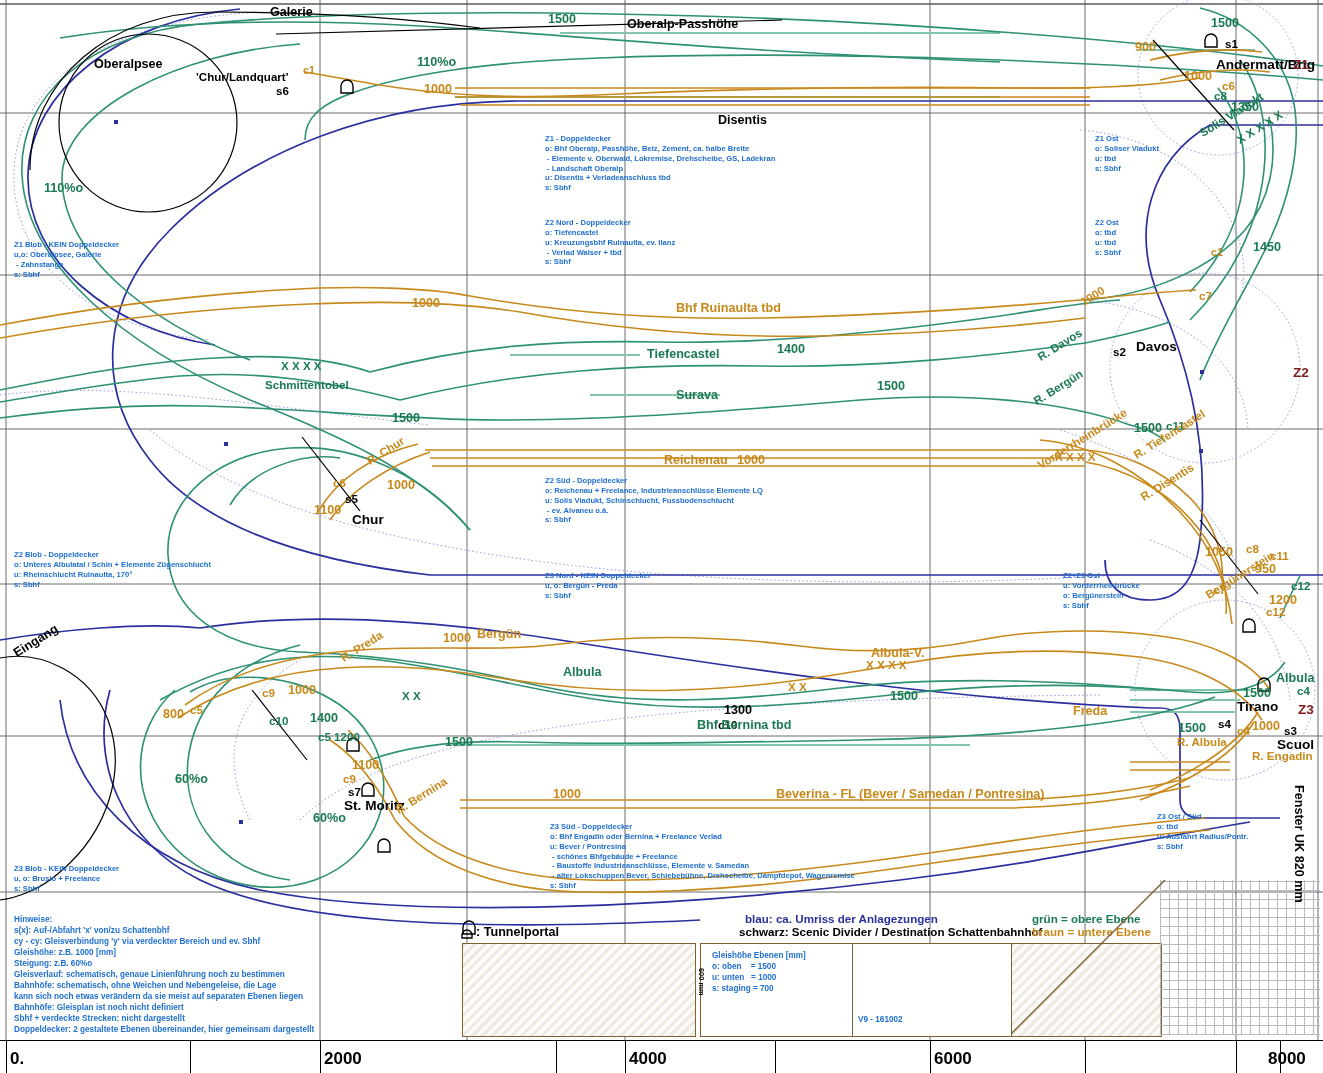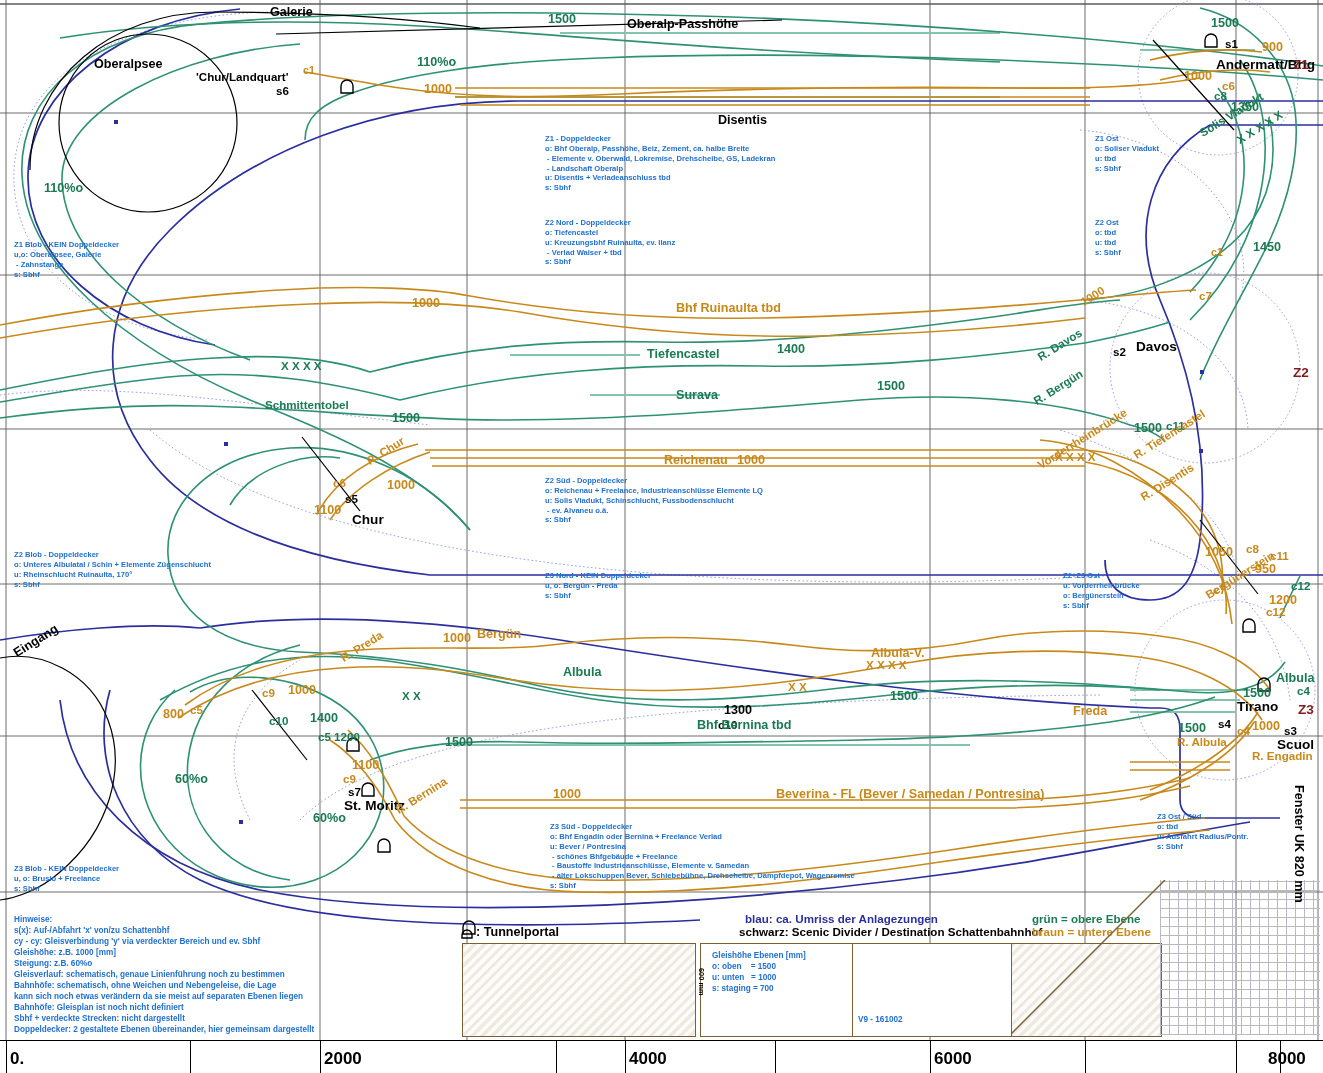--- a/index.html
+++ b/index.html
@@ -231,38 +231,38 @@
       <div class="lbl f11 blk" style="left: 196px; top: 70px;">'Chur/Landquart'</div>
       <div class="lbl f11 blk" style="left: 276px; top: 84px;">s6</div>
       <div class="lbl f12 grn" style="left: 44px; top: 181px;">110%o</div>
       <div class="lbl f12 grn" style="left: 417px; top: 55px;">110%o</div>
       <div class="lbl f10 brn" style="left: 303px; top: 64px;">c1</div>
       <div class="lbl f12 brn" style="left: 424px; top: 82px;">1000</div>
       <div class="lbl f12 grn" style="left: 548px; top: 12px;">1500</div>
       <div class="lbl f12 blk" style="left: 627px; top: 17px;">Oberalp-Passhöhe</div>
       <div class="lbl f12 blk" style="left: 718px; top: 113px;">Disentis</div>
       <div class="lbl f12 grn" style="left: 1211px; top: 16px;">1500</div>
-      <div class="lbl f12 brn" style="left: 1262px; top: 40px; text-align: right;">900</div>
+      <div class="lbl f12 brn" style="left: 1135px; top: 40px; text-align: right;">900</div>
       <div class="lbl f11 blk" style="left: 1225px; top: 37px;">s1</div>
       <div class="lbl f13 blk" style="left: 1216px; top: 57px;">Andermatt/Brig</div>
       <div class="lbl f13 blu" style="left: 1293px; top: 57px;">Z1</div>
       <div class="lbl f12 brn" style="left: 1184px; top: 69px;">1000</div>
       <div class="lbl f11 brn" style="left: 1222px; top: 79px;">c6</div>
       <div class="lbl f11 grn" style="left: 1214px; top: 89px;">c8</div>
       <div class="lbl f12 grn" style="left: 1231px; top: 100px;">1350</div>
       <div class="lbl f11 grn" style="left: 1197px; top: 128px; transform: rotate(-32deg); transform-origin: left top;">Solis Viadukt</div>
       <div class="lbl f11 grn" style="left: 1234px; top: 135px; transform: rotate(-32deg); transform-origin: left top;">X X X X X</div>
       <div class="lbl f12 grn" style="left: 1253px; top: 240px;">1450</div>
       <div class="lbl f10 brn" style="left: 1211px; top: 246px;">c1</div>
       <div class="lbl f12 brn" style="left: 412px; top: 296px;">1000</div>
       <div class="lbl f12 brn" style="left: 676px; top: 301px;">Bhf Ruinaulta tbd</div>
       <div class="lbl f11 brn" style="left: 1078px; top: 297px; transform: rotate(-32deg); transform-origin: left top;">1000</div>
       <div class="lbl f11 brn" style="left: 1199px; top: 289px;">c7</div>
       <div class="lbl f11 grn" style="left: 281px; top: 359px;">X X X X</div>
-      <div class="lbl f11 grn" style="left: 265px; top: 378px; margin-top: 20px;">Schmittentobel</div>
+      <div class="lbl f11 grn" style="left: 265px; top: 378px;">Schmittentobel</div>
       <div class="lbl f12 grn" style="left: 647px; top: 347px;">Tiefencastel</div>
       <div class="lbl f12 grn" style="left: 777px; top: 342px;">1400</div>
       <div class="lbl f11 grn" style="left: 1035px; top: 352px; transform: rotate(-32deg); transform-origin: left top;">R. Davos</div>
       <div class="lbl f11 blk" style="left: 1113px; top: 345px;">s2</div>
       <div class="lbl f13 blk" style="left: 1136px; top: 339px;">Davos</div>
       <div class="lbl f13 blu" style="left: 1293px; top: 365px;">Z2</div>
       <div class="lbl f12 grn" style="left: 676px; top: 388px;">Surava</div>
       <div class="lbl f12 grn" style="left: 877px; top: 379px;">1500</div>
       <div class="lbl f11 grn" style="left: 1031px; top: 396px; transform: rotate(-32deg); transform-origin: left top;">R. Bergün</div>
       <div class="lbl f12 grn" style="left: 1134px; top: 421px;">1500</div>

